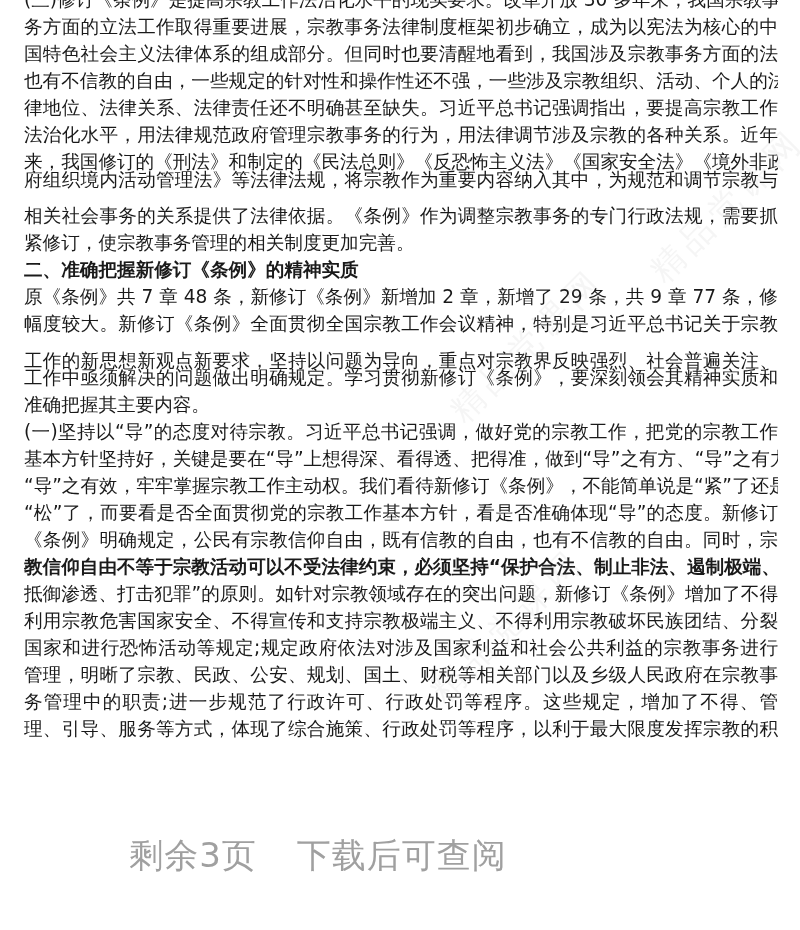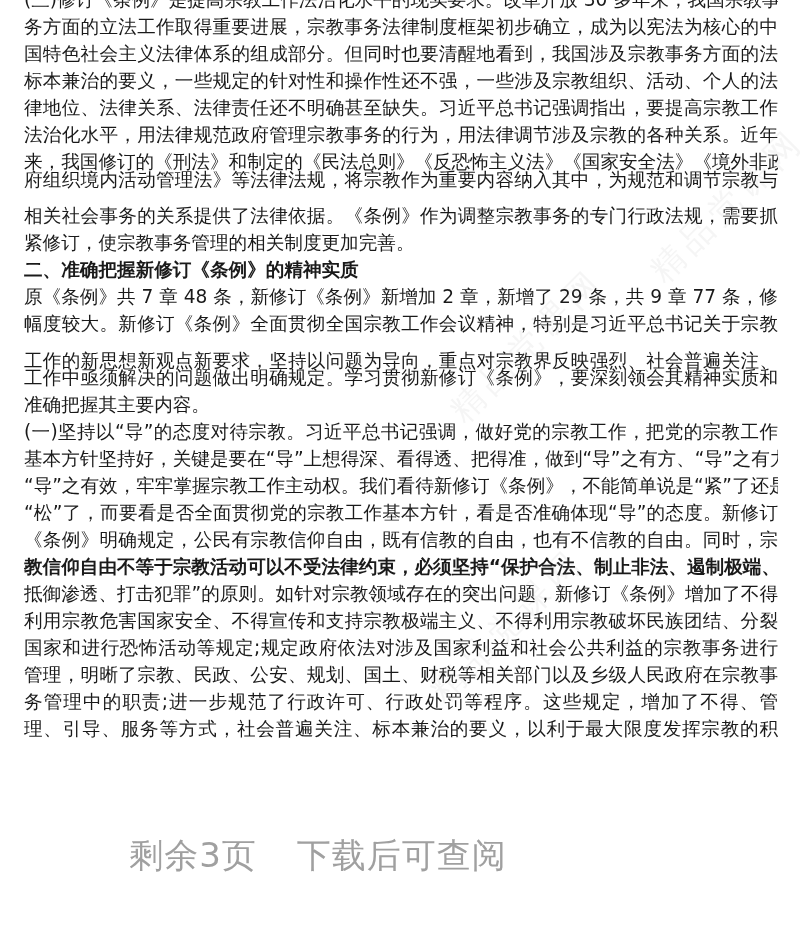--- a/index.html
+++ b/index.html
@@ -66,21 +66,21 @@
       width: 40px;
     }
   </style>
 </head>
 <body>
 
 <div class="page" id="page">
     <div class="line" style="top: 0px;">(三)修订《条例》是提高宗教工作法治化水平的现实要求。改革开放 30 多年来，我国宗教事</div>
     <div class="line" style="top: 27px;">务方面的立法工作取得重要进展，宗教事务法律制度框架初步确立，成为以宪法为核心的中</div>
     <div class="line" style="top: 54px;">国特色社会主义法律体系的组成部分。但同时也要清醒地看到，我国涉及宗教事务方面的法</div>
-    <div class="line" style="top: 81px;">标本兼治的要义，一些规定的针对性和操作性还不强，一些涉及宗教组织、活动、个人的法</div>
+    <div class="line" style="top: 81px;">也有不信教的自由，一些规定的针对性和操作性还不强，一些涉及宗教组织、活动、个人的法</div>
     <div class="line" style="top: 108px;">律地位、法律关系、法律责任还不明确甚至缺失。习近平总书记强调指出，要提高宗教工作</div>
     <div class="line" style="top: 135px;">法治化水平，用法律规范政府管理宗教事务的行为，用法律调节涉及宗教的各种关系。近年</div>
     <div class="line" style="top: 162px;">来，我国修订的《刑法》和制定的《民法总则》《反恐怖主义法》《国家安全法》《境外非政</div>
     <div class="line" style="top: 180px;">府组织境内活动管理法》等法律法规，将宗教作为重要内容纳入其中，为规范和调节宗教与</div>
     <div class="line" style="top: 216px;">相关社会事务的关系提供了法律依据。《条例》作为调整宗教事务的专门行政法规，需要抓</div>
     <div class="line last" style="top: 243px;">紧修订，使宗教事务管理的相关制度更加完善。</div>
     <div class="line heading last" style="top: 270px;">二、准确把握新修订《条例》的精神实质</div>
     <div class="line" style="top: 297px;">原《条例》共 7 章 48 条，新修订《条例》新增加 2 章，新增了 29 条，共 9 章 77 条，修改</div>
     <div class="line" style="top: 324px;">幅度较大。新修订《条例》全面贯彻全国宗教工作会议精神，特别是习近平总书记关于宗教</div>
     <div class="line" style="top: 361px;">工作的新思想新观点新要求，坚持以问题为导向，重点对宗教界反映强烈、社会普遍关注、</div>
@@ -90,21 +90,21 @@
     <div class="line" style="top: 459px;">基本方针坚持好，关键是要在“导”上想得深、看得透、把得准，做到“导”之有方、“导”之有力、</div>
     <div class="line" style="top: 486px;">“导”之有效，牢牢掌握宗教工作主动权。我们看待新修订《条例》，不能简单说是“紧”了还是</div>
     <div class="line" style="top: 513px;">“松”了，而要看是否全面贯彻党的宗教工作基本方针，看是否准确体现“导”的态度。新修订</div>
     <div class="line" style="top: 540px;">《条例》明确规定，公民有宗教信仰自由，既有信教的自由，也有不信教的自由。同时，宗</div>
     <div class="line" style="top: 567px; font-weight: bold;">教信仰自由不等于宗教活动可以不受法律约束，必须坚持“保护合法、制止非法、遏制极端、</div>
     <div class="line" style="top: 594px;">抵御渗透、打击犯罪”的原则。如针对宗教领域存在的突出问题，新修订《条例》增加了不得</div>
     <div class="line" style="top: 621px;">利用宗教危害国家安全、不得宣传和支持宗教极端主义、不得利用宗教破坏民族团结、分裂</div>
     <div class="line" style="top: 648px;">国家和进行恐怖活动等规定;规定政府依法对涉及国家利益和社会公共利益的宗教事务进行</div>
     <div class="line" style="top: 675px;">管理，明晰了宗教、民政、公安、规划、国土、财税等相关部门以及乡级人民政府在宗教事</div>
     <div class="line" style="top: 702px;">务管理中的职责;进一步规范了行政许可、行政处罚等程序。这些规定，增加了不得、管</div>
-    <div class="line" style="top: 729px;">理、引导、服务等方式，社会普遍关注、标本兼治的要义，以利于最大限度发挥宗教的积</div>
+    <div class="line" style="top: 729px;">理、引导、服务等方式，体现了综合施策、行政处罚等程序，以利于最大限度发挥宗教的积</div>
   </div>
 
 <div class="watermark" style="left:440px; top:400px;">精品党课网</div>
 <div class="watermark" style="left:640px; top:260px;">精品党课网</div>
 <div class="watermark" style="left:420px; top:680px;">精品党课网</div>
 
 <div class="footer">
   <span>剩余3页</span><span class="gap"></span><span>下载后可查阅</span>
 </div>
 

